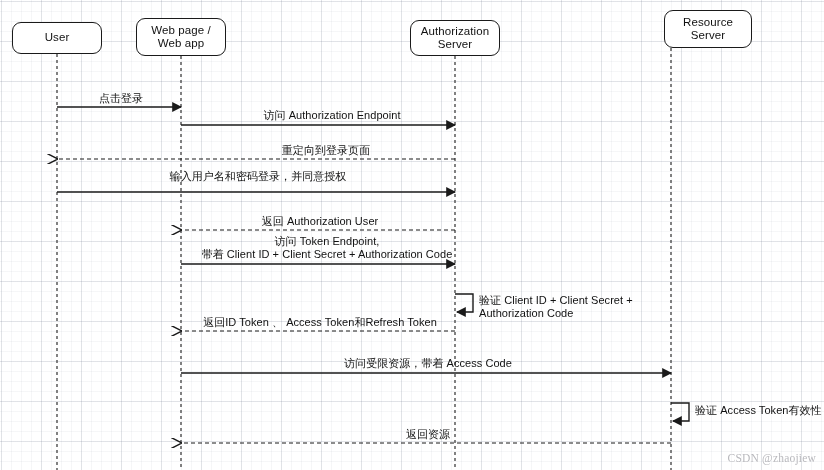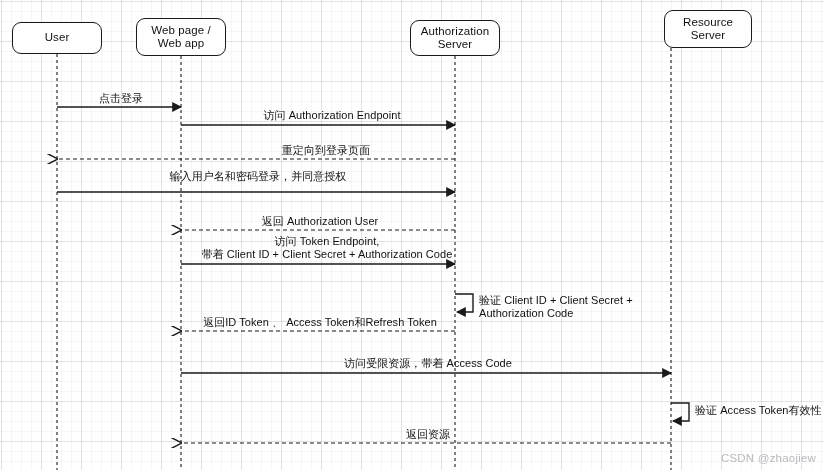--- a/index.html
+++ b/index.html
@@ -59,20 +59,21 @@
   .msg-label.left {
     text-align: left;
   }
   .watermark {
     position: absolute;
     right: 8px;
     bottom: 6px;
     font-size: 11.5px;
     color: #b9b9bd;
     letter-spacing: 0.2px;
+    font-family: Liberation Serif, serif;
   }
 </style>
 </head>
 <body>
 
 <div id="canvas">
 
   <svg id="diagram" viewBox="0 0 824 470" xmlns="http://www.w3.org/2000/svg">
     <defs>
       <marker id="arrow-solid-right" viewBox="0 0 10 10" refX="9" refY="5" markerWidth="7" markerHeight="7" orient="auto-start-reverse">

